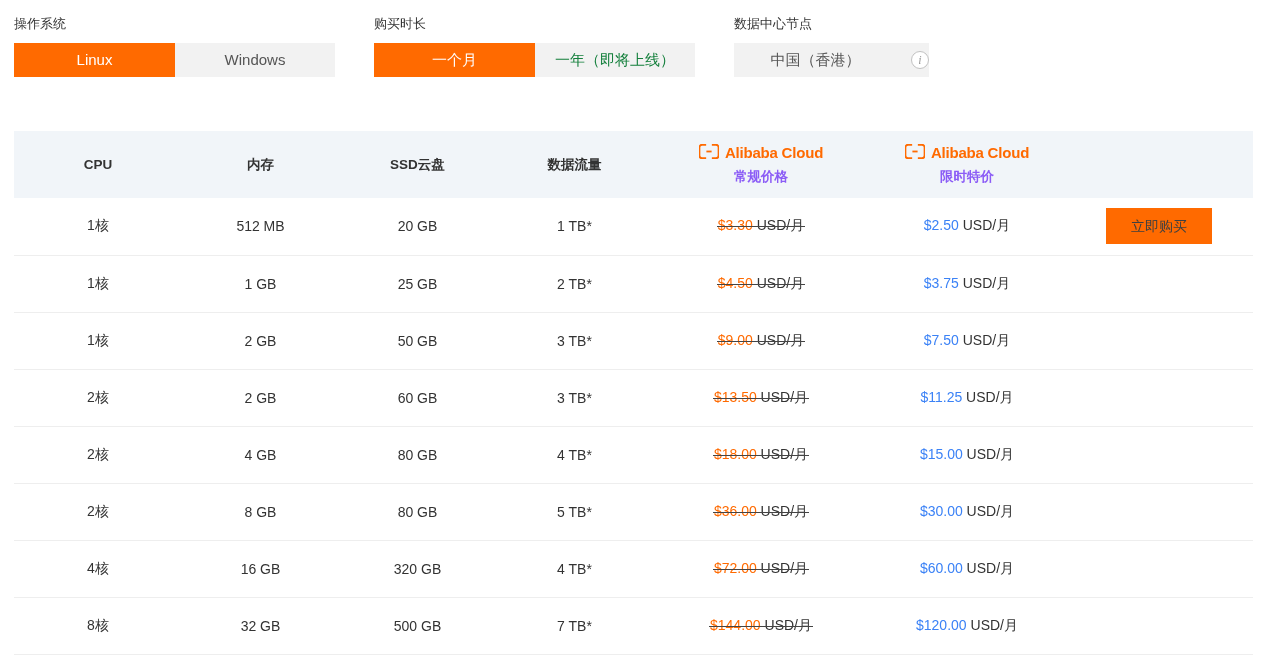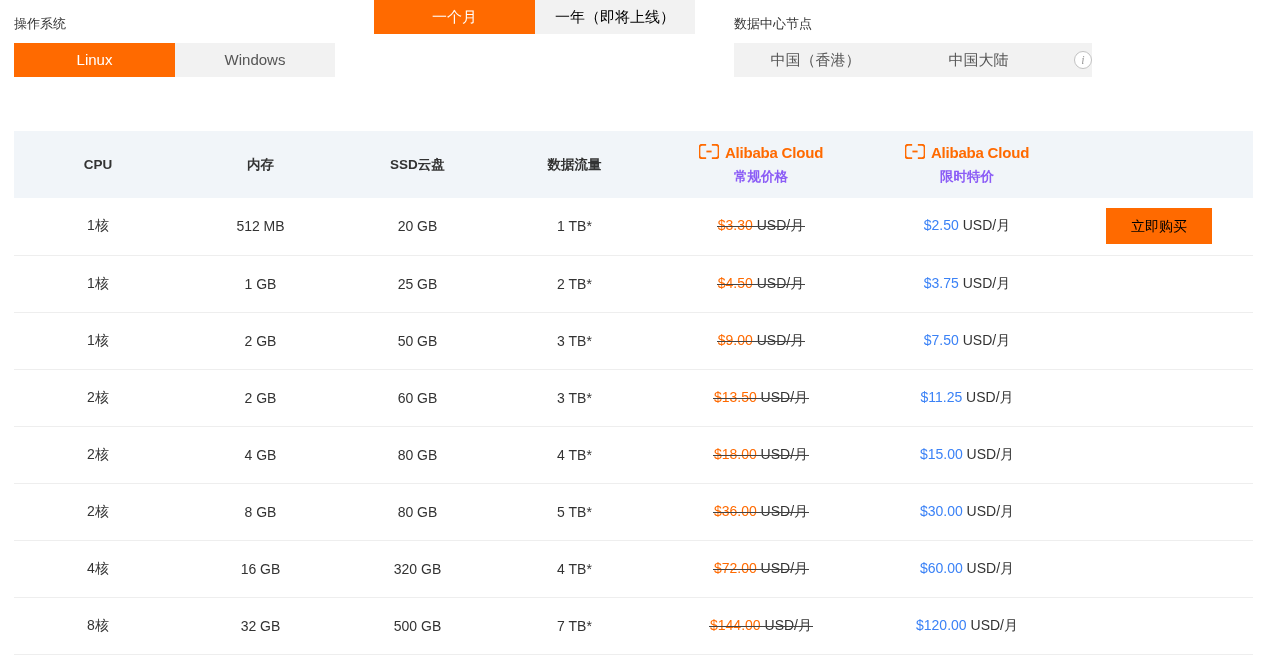--- a/index.html
+++ b/index.html
@@ -53,21 +53,21 @@
     background: #f2f2f2;
     cursor: pointer;
     white-space: nowrap;
     user-select: none;
   }
   .tab.active {
     background: #ff6a00;
     color: #ffffff;
   }
   .tab.disabled {
-    color: #000000;
+    color: #15803d;
     cursor: default;
   }
   .tab.w161 { width: 161px; }
   .tab.w160 { width: 160px; }
   .tab.w163 { width: 163px; }
 
   .info-icon {
     margin-left: 14px;
     width: 18px;
     height: 18px;
@@ -175,21 +175,21 @@
     color: #333333;
   }
   .price-new .amt { color: #3b82f6; }
 
   .buy-btn {
     display: inline-block;
     width: 106px;
     height: 36px;
     line-height: 36px;
     background: #ff6a00;
-    color: #000000;
+    color: #404040;
     font-size: 14px;
     text-align: center;
     border: none;
     cursor: pointer;
     font-family: inherit;
     padding: 0;
   }
 </style>
 </head>
 <body>
@@ -200,31 +200,31 @@
 
     <div class="filter-group g0">
       <div class="filter-label">操作系统</div>
       <div class="tabs">
         <div class="tab w161 active">Linux</div>
         <div class="tab w160">Windows</div>
       </div>
     </div>
 
     <div class="filter-group g1">
+      <div class="filter-label">购买时长</div>
       <div class="tabs">
         <div class="tab w161 active">一个月</div>
         <div class="tab w160 disabled">一年（即将上线）</div>
       </div>
     </div>
 
     <div class="filter-group g2">
       <div class="filter-label">数据中心节点</div>
       <div class="tabs">
         <div class="tab w163">中国（香港）</div>
-        <div class="tab w163">中国大陆</div>
         <div class="info-icon">i</div>
       </div>
     </div>
 
   </div>
 
   <div class="table-wrap">
     <table class="ptable">
       <colgroup>
         <col class="c-cpu">

